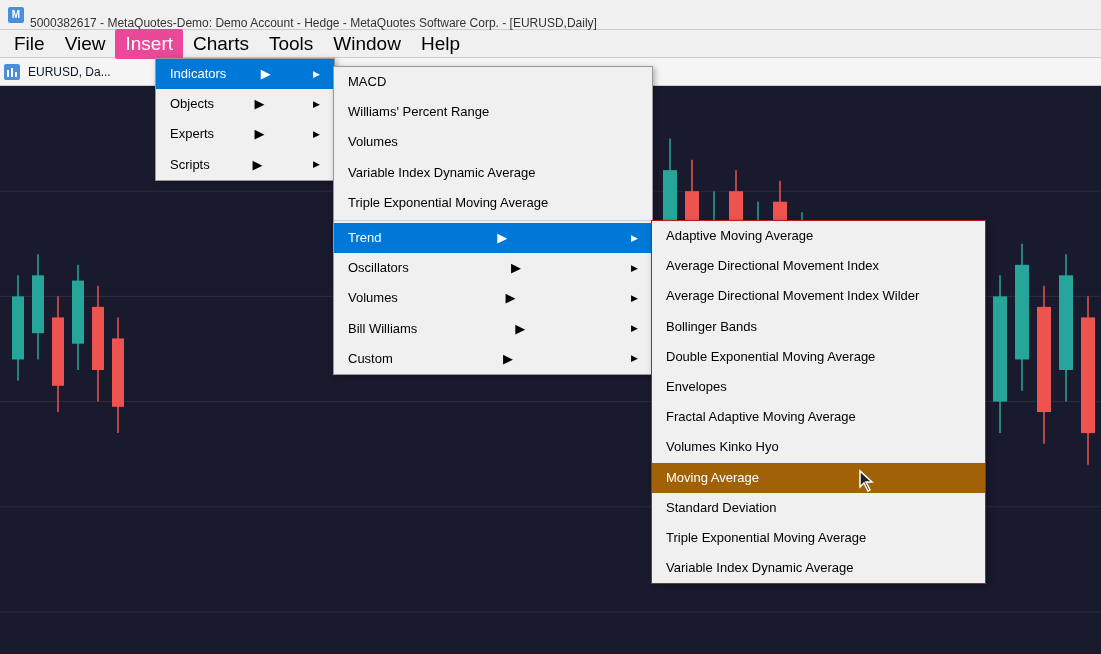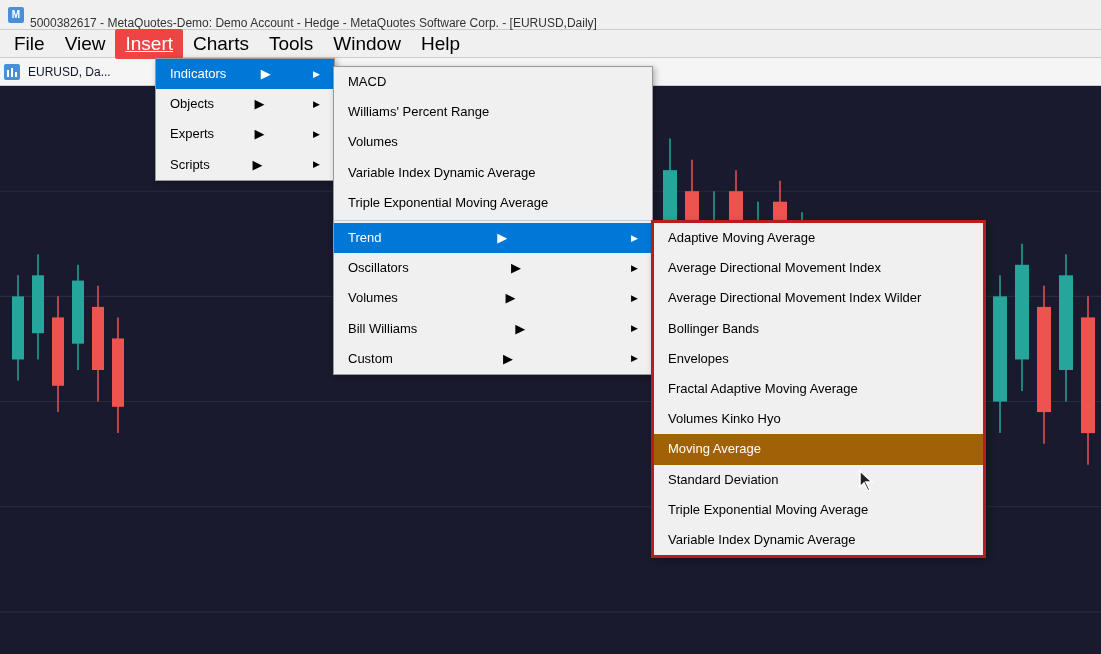--- a/index.html
+++ b/index.html
@@ -47,23 +47,22 @@
       border-bottom: 1px solid #ccc;
     }
     .menu-item {
       padding: 4px 10px;
       cursor: pointer;
       font-size: 19px;
       color: #000;
       border-radius: 2px;
     }
     .menu-item.active {
-      background: #ef4444;
+      background: #ec4899;
       color: white;
-      text-decoration: underline;
     }
 
     
     .chart-toolbar {
       height: 28px;
       background: #f5f5f5;
       border-bottom: 1px solid #ccc;
       display: flex;
       align-items: center;
       padding: 0 4px;
@@ -121,21 +120,21 @@
       pointer-events: all;
     }
 
     
     .menu-level3 {
       position: absolute;
       top: 162px;
       left: 651px;
       width: 335px;
       background: #f0f0f0;
-      border: 3px solid #b91c1c;
+      border: 1px solid #b91c1c;
       box-shadow: 2px 2px 6px rgba(0,0,0,0.3);
       pointer-events: all;
     }
 
     .menu-row {
       padding: 6px 14px;
       cursor: pointer;
       display: flex;
       align-items: center;
       justify-content: space-between;
@@ -353,20 +352,23 @@
     <div class="menu-row">
       <span>Average Directional Movement Index</span>
     </div>
     <div class="menu-row">
       <span>Average Directional Movement Index Wilder</span>
     </div>
     <div class="menu-row">
       <span>Bollinger Bands</span>
     </div>
     <div class="menu-row">
+      <span>Double Exponential Moving Average</span>
+    </div>
+    <div class="menu-row">
       <span>Envelopes</span>
     </div>
     <div class="menu-row">
       <span>Fractal Adaptive Moving Average</span>
     </div>
     <div class="menu-row">
       <span>Volumes Kinko Hyo</span>
     </div>
     <div class="menu-row highlighted">
       <span>Moving Average</span>

